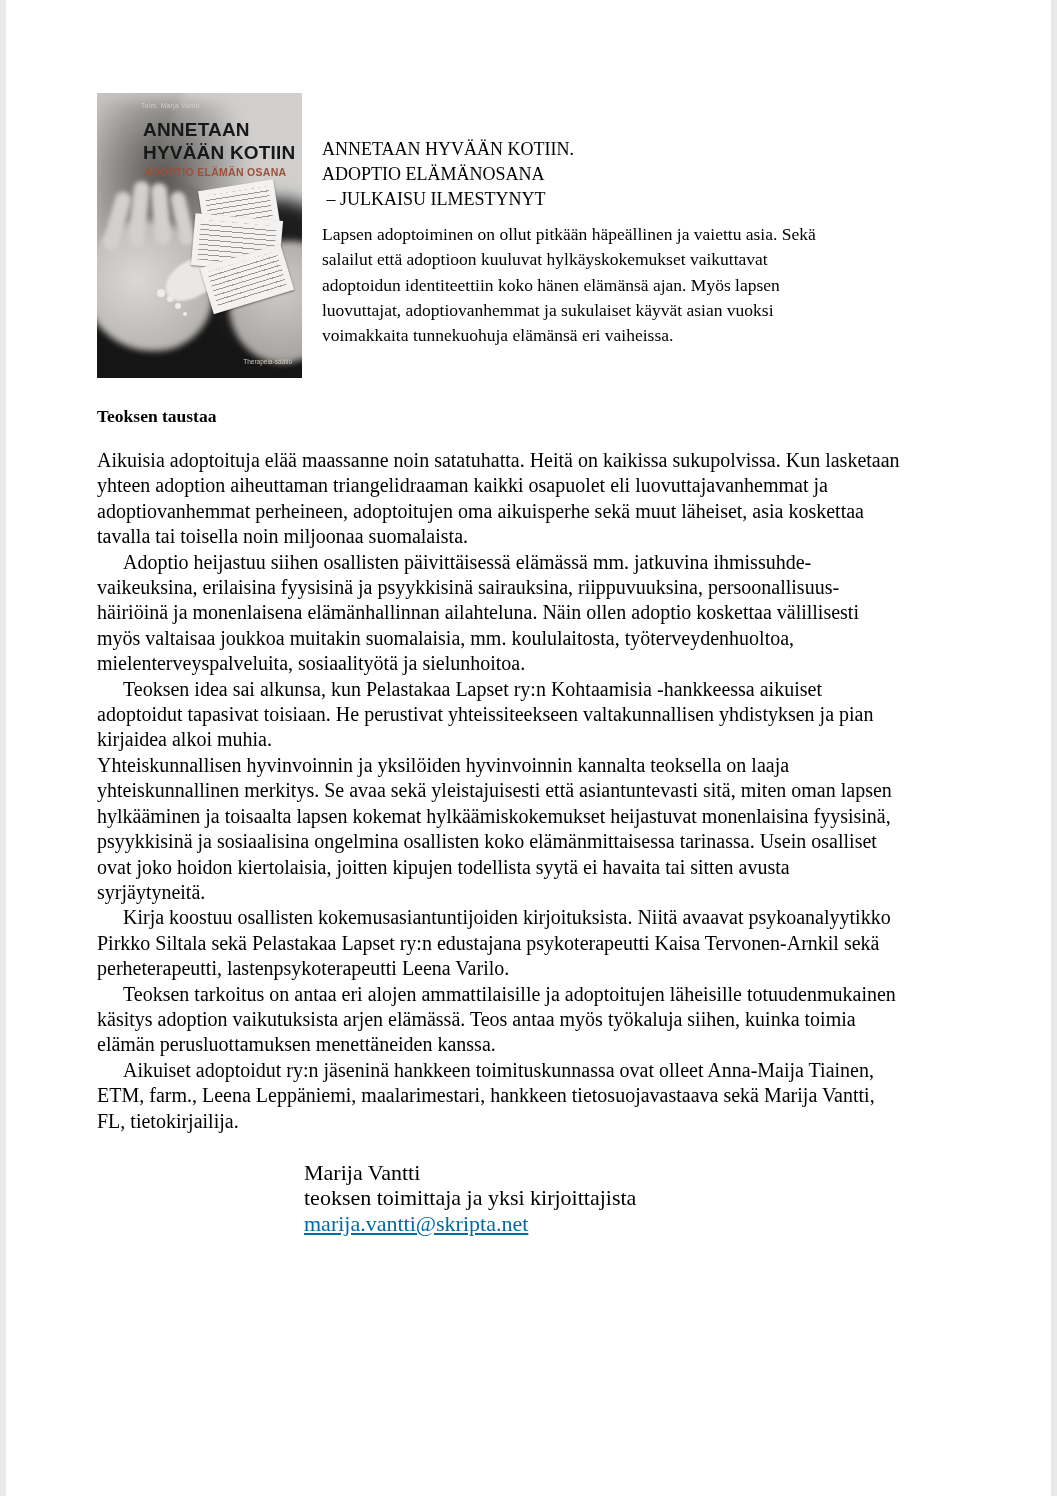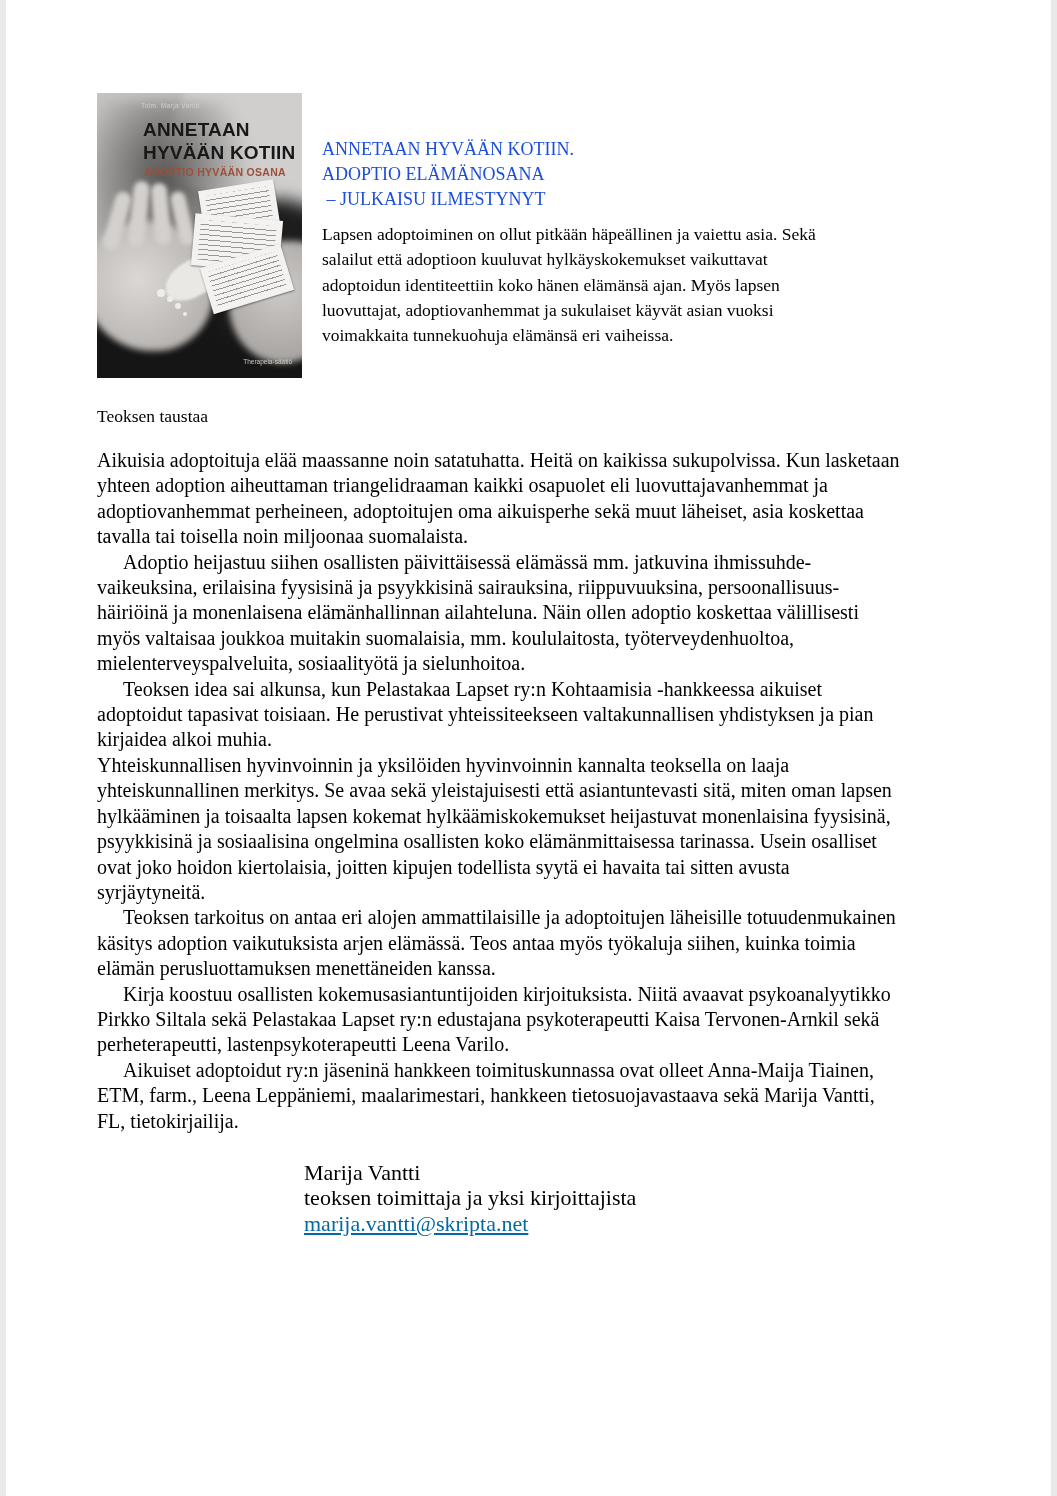--- a/index.html
+++ b/index.html
@@ -60,26 +60,26 @@
   .cov-subtitle { position:absolute; left:47px; top:73px; z-index:7;
     font-family:"Liberation Sans", sans-serif; font-weight:bold; font-size:10.5px;
     color:#9c4f39; letter-spacing:.3px; }
   .cov-publisher { position:absolute; right:10px; bottom:13px; z-index:7;
     font:6.5px "Liberation Sans", sans-serif; color:#cfc9c2; }
 
   
   .right-col { padding-top:18px; width:628px; }
   .doc-title { position:relative; font-size:20.5px; font-weight:bold; letter-spacing:.2px; }
   .text-cursor { position:absolute; left:-4px; top:-2px; width:2px; height:27px; background:#000; }
-  .release-heading { margin-top:26px; color:#1d4ed8; font-size:18px; line-height:25px;
+  .release-heading { margin-top:26px; color:#000000; font-size:18px; line-height:25px;
     white-space:pre-line; }
   .intro { margin-top:10px; font-size:17.5px; line-height:25.3px; white-space:pre-line; }
 
   
-  .section h2 { font-size:17.5px; font-weight:normal; line-height:25px; }
+  .section h2 { font-size:17.5px; font-weight:bold; line-height:25px; }
   .section-1 h2 { margin:26px 0 19px 0; }
   .section-2 h2 { margin:25px 0 19px 0; }
   .section p { margin:0; font-size:20px; line-height:25.4px; white-space:pre-line; }
   .indent { text-indent:26px; }
 
   
   .signature { margin:26px 0 0 207px; font-size:22px; line-height:25.3px; }
   .sig-email { color:#0369a1; text-decoration:underline; cursor:pointer; }
 </style>
 </head>
@@ -108,21 +108,21 @@
           </div>
         <div class="cov-card c2">
             <div class="card-lines"></div>
           </div>
         <div class="cov-card c3">
             <div class="card-lines"></div>
           </div>
         <div class="cov-editor">Toim. Marja Vantti</div>
         <div class="cov-title">ANNETAAN
 HYVÄÄN KOTIIN</div>
-        <div class="cov-subtitle">ADOPTIO HYVÄÄN OSANA</div>
+        <div class="cov-subtitle">ADOPTIO ELÄMÄN OSANA</div>
         <div class="cov-publisher">Therapeia-säätiö</div>
       </div>
 
       <div class="right-col">
         <div class="release-heading">ANNETAAN HYVÄÄN KOTIIN.
 ADOPTIO ELÄMÄNOSANA
 &nbsp;– JULKAISU ILMESTYNYT</div>
         <div class="intro">Lapsen adoptoiminen on ollut pitkään häpeällinen ja vaiettu asia. Sekä
 salailut että adoptioon kuuluvat hylkäyskokemukset vaikuttavat
 adoptoidun identiteettiin koko hänen elämänsä ajan. Myös lapsen
@@ -147,26 +147,26 @@
 kirjaidea alkoi muhia.</p>
     </div>
 
     <div class="section section-2">
       <p>Yhteiskunnallisen hyvinvoinnin ja yksilöiden hyvinvoinnin kannalta teoksella on laaja
 yhteiskunnallinen merkitys. Se avaa sekä yleistajuisesti että asiantuntevasti sitä, miten oman lapsen
 hylkääminen ja toisaalta lapsen kokemat hylkäämiskokemukset heijastuvat monenlaisina fyysisinä,
 psyykkisinä ja sosiaalisina ongelmina osallisten koko elämänmittaisessa tarinassa. Usein osalliset
 ovat joko hoidon kiertolaisia, joitten kipujen todellista syytä ei havaita tai sitten avusta
 syrjäytyneitä.</p>
+      <p class="indent">Kirja koostuu osallisten kokemusasiantuntijoiden kirjoituksista. Niitä avaavat psykoanalyytikko
+Pirkko Siltala sekä Pelastakaa Lapset ry:n edustajana psykoterapeutti Kaisa Tervonen-Arnkil sekä
+perheterapeutti, lastenpsykoterapeutti Leena Varilo.</p>
       <p class="indent">Teoksen tarkoitus on antaa eri alojen ammattilaisille ja adoptoitujen läheisille totuudenmukainen
 käsitys adoption vaikutuksista arjen elämässä. Teos antaa myös työkaluja siihen, kuinka toimia
 elämän perusluottamuksen menettäneiden kanssa.</p>
-      <p class="indent">Kirja koostuu osallisten kokemusasiantuntijoiden kirjoituksista. Niitä avaavat psykoanalyytikko
-Pirkko Siltala sekä Pelastakaa Lapset ry:n edustajana psykoterapeutti Kaisa Tervonen-Arnkil sekä
-perheterapeutti, lastenpsykoterapeutti Leena Varilo.</p>
       <p class="indent">Aikuiset adoptoidut ry:n jäseninä hankkeen toimituskunnassa ovat olleet Anna-Maija Tiainen,
 ETM, farm., Leena Leppäniemi, maalarimestari, hankkeen tietosuojavastaava sekä Marija Vantti,
 FL, tietokirjailija.</p>
     </div>
 
     <div class="signature">
       <div>Marija Vantti</div>
       <div>teoksen toimittaja ja yksi kirjoittajista</div>
       <a class="sig-email">marija.vantti@skripta.net</a>
     </div>

